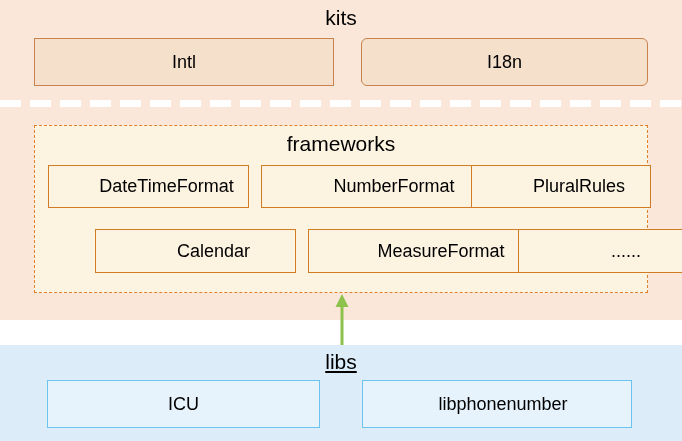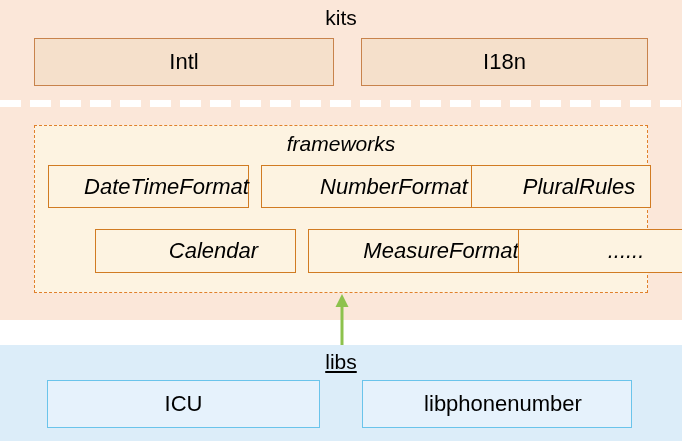--- a/index.html
+++ b/index.html
@@ -40,41 +40,40 @@
     line-height: 26px;
     color: #000000;
   }
   .kits-title { top: 5px; }
   .libs-title { top: 349px; text-decoration: underline; }
   .node {
     position: absolute;
     display: flex;
     align-items: center;
     justify-content: center;
-    font-size: 22px;
+    font-size: 18px;
     color: #000000;
     text-align: center;
   }
   
   .kit-node {
     top: 38px;
     height: 48px;
     background: #f5e0cb;
     border: 1.5px solid #c8834c;
   }
   .kit-0 { left: 34px;  width: 300px; }
-  .kit-1 { left: 361px; width: 287px; }
+  .kit-1 { left: 361px; width: 287px; border-radius: 6px; }
   
   .frameworks {
     position: absolute;
     left: 34px; top: 125px;
     width: 614px; height: 168px;
     background: #fdf3e1;
     border: 1.5px dashed #e0802b;
-    font-style: italic;
   }
   .frameworks-title {
     position: absolute;
     left: 0; top: 5px;
     width: 100%;
     text-align: center;
     font-size: 21px;
     line-height: 26px;
   }
   .fw-node {

